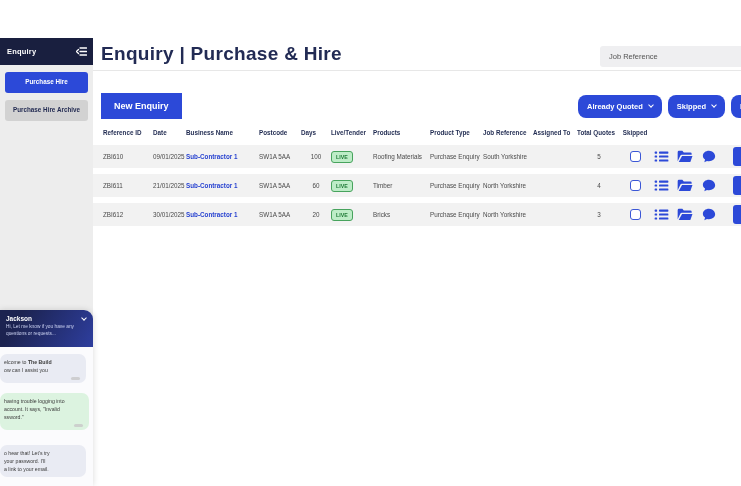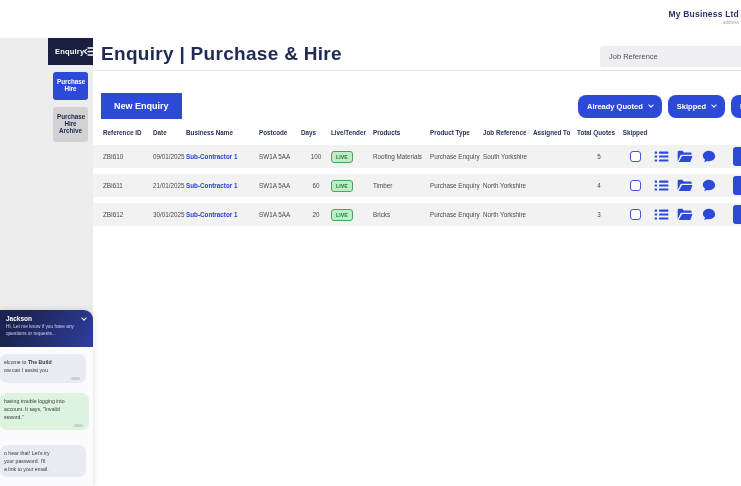--- a/index.html
+++ b/index.html
@@ -7,21 +7,21 @@
               font-family:"Liberation Sans", sans-serif; }
   .screen { position:relative; width:741px; height:486px; background:#fff; overflow:hidden; }
 
   
   .topbar { position:absolute; top:0; left:0; width:741px; height:38px; background:#fff; z-index:5; }
   .company { position:absolute; top:9px; right:2px; text-align:right; }
   .company-name { font-size:8.5px; font-weight:bold; color:#2a3468; letter-spacing:.2px; }
   .company-sub { font-size:4.5px; color:#a9a9a9; margin-top:1px; }
 
   
-  .sidebar { position:absolute; top:38px; left:0; width:93px; height:365px; background:#ededed; z-index:4;padding-left:48px; }
+  .sidebar { position:absolute; top:38px; left:0; width:93px; height:365px; background:#ededed; z-index:4; }
   .sidebar-header { height:27px; background:#191f3f; color:#fff; display:flex; align-items:center;
                     justify-content:space-between; padding:0 6px 0 7px; }
   .sidebar-title { font-size:7.5px; font-weight:bold; letter-spacing:.2px; }
   .collapse-icon { display:flex; align-items:center; cursor:pointer; }
   .side-btn { margin:7px 5px 0 5px; border-radius:3px; padding:7px 4px; font-size:6.3px; font-weight:bold;
               text-align:center; cursor:pointer; line-height:1.1; }
   .side-btn.active { background:#2c49d8; color:#fff; }
   .side-btn.archive { background:#d2d2d2; color:#232b52; }
 
   
@@ -78,26 +78,20 @@
   .bubble .bline { white-space:nowrap; overflow:hidden; }
   .b1 { margin-bottom:10px; }
   .b2 { margin-bottom:15px; }
   .tstamp { width:9px; height:3px; background:#c9c9c9; border-radius:2px; margin:3px 1px 0 auto; opacity:.85; }
 </style>
 </head>
 <body>
 
 <div class="screen">
 
-  <div class="topbar">
-    <div class="company">
-      <div class="company-name">My Business Ltd</div>
-      <div class="company-sub">address</div>
-    </div>
-  </div>
 
   <aside class="sidebar">
     <div class="sidebar-header">
       <span class="sidebar-title">Enquiry</span>
       <span class="collapse-icon">
         <svg width="11" height="9" viewBox="0 0 22 18" fill="none" stroke="#fff" stroke-width="2.6" stroke-linecap="round">
           <path d="M8 2h13M8 9h13M8 16h13"></path>
             <path d="M5 5l-4 4 4 4"></path>
         </svg>
       </span>

